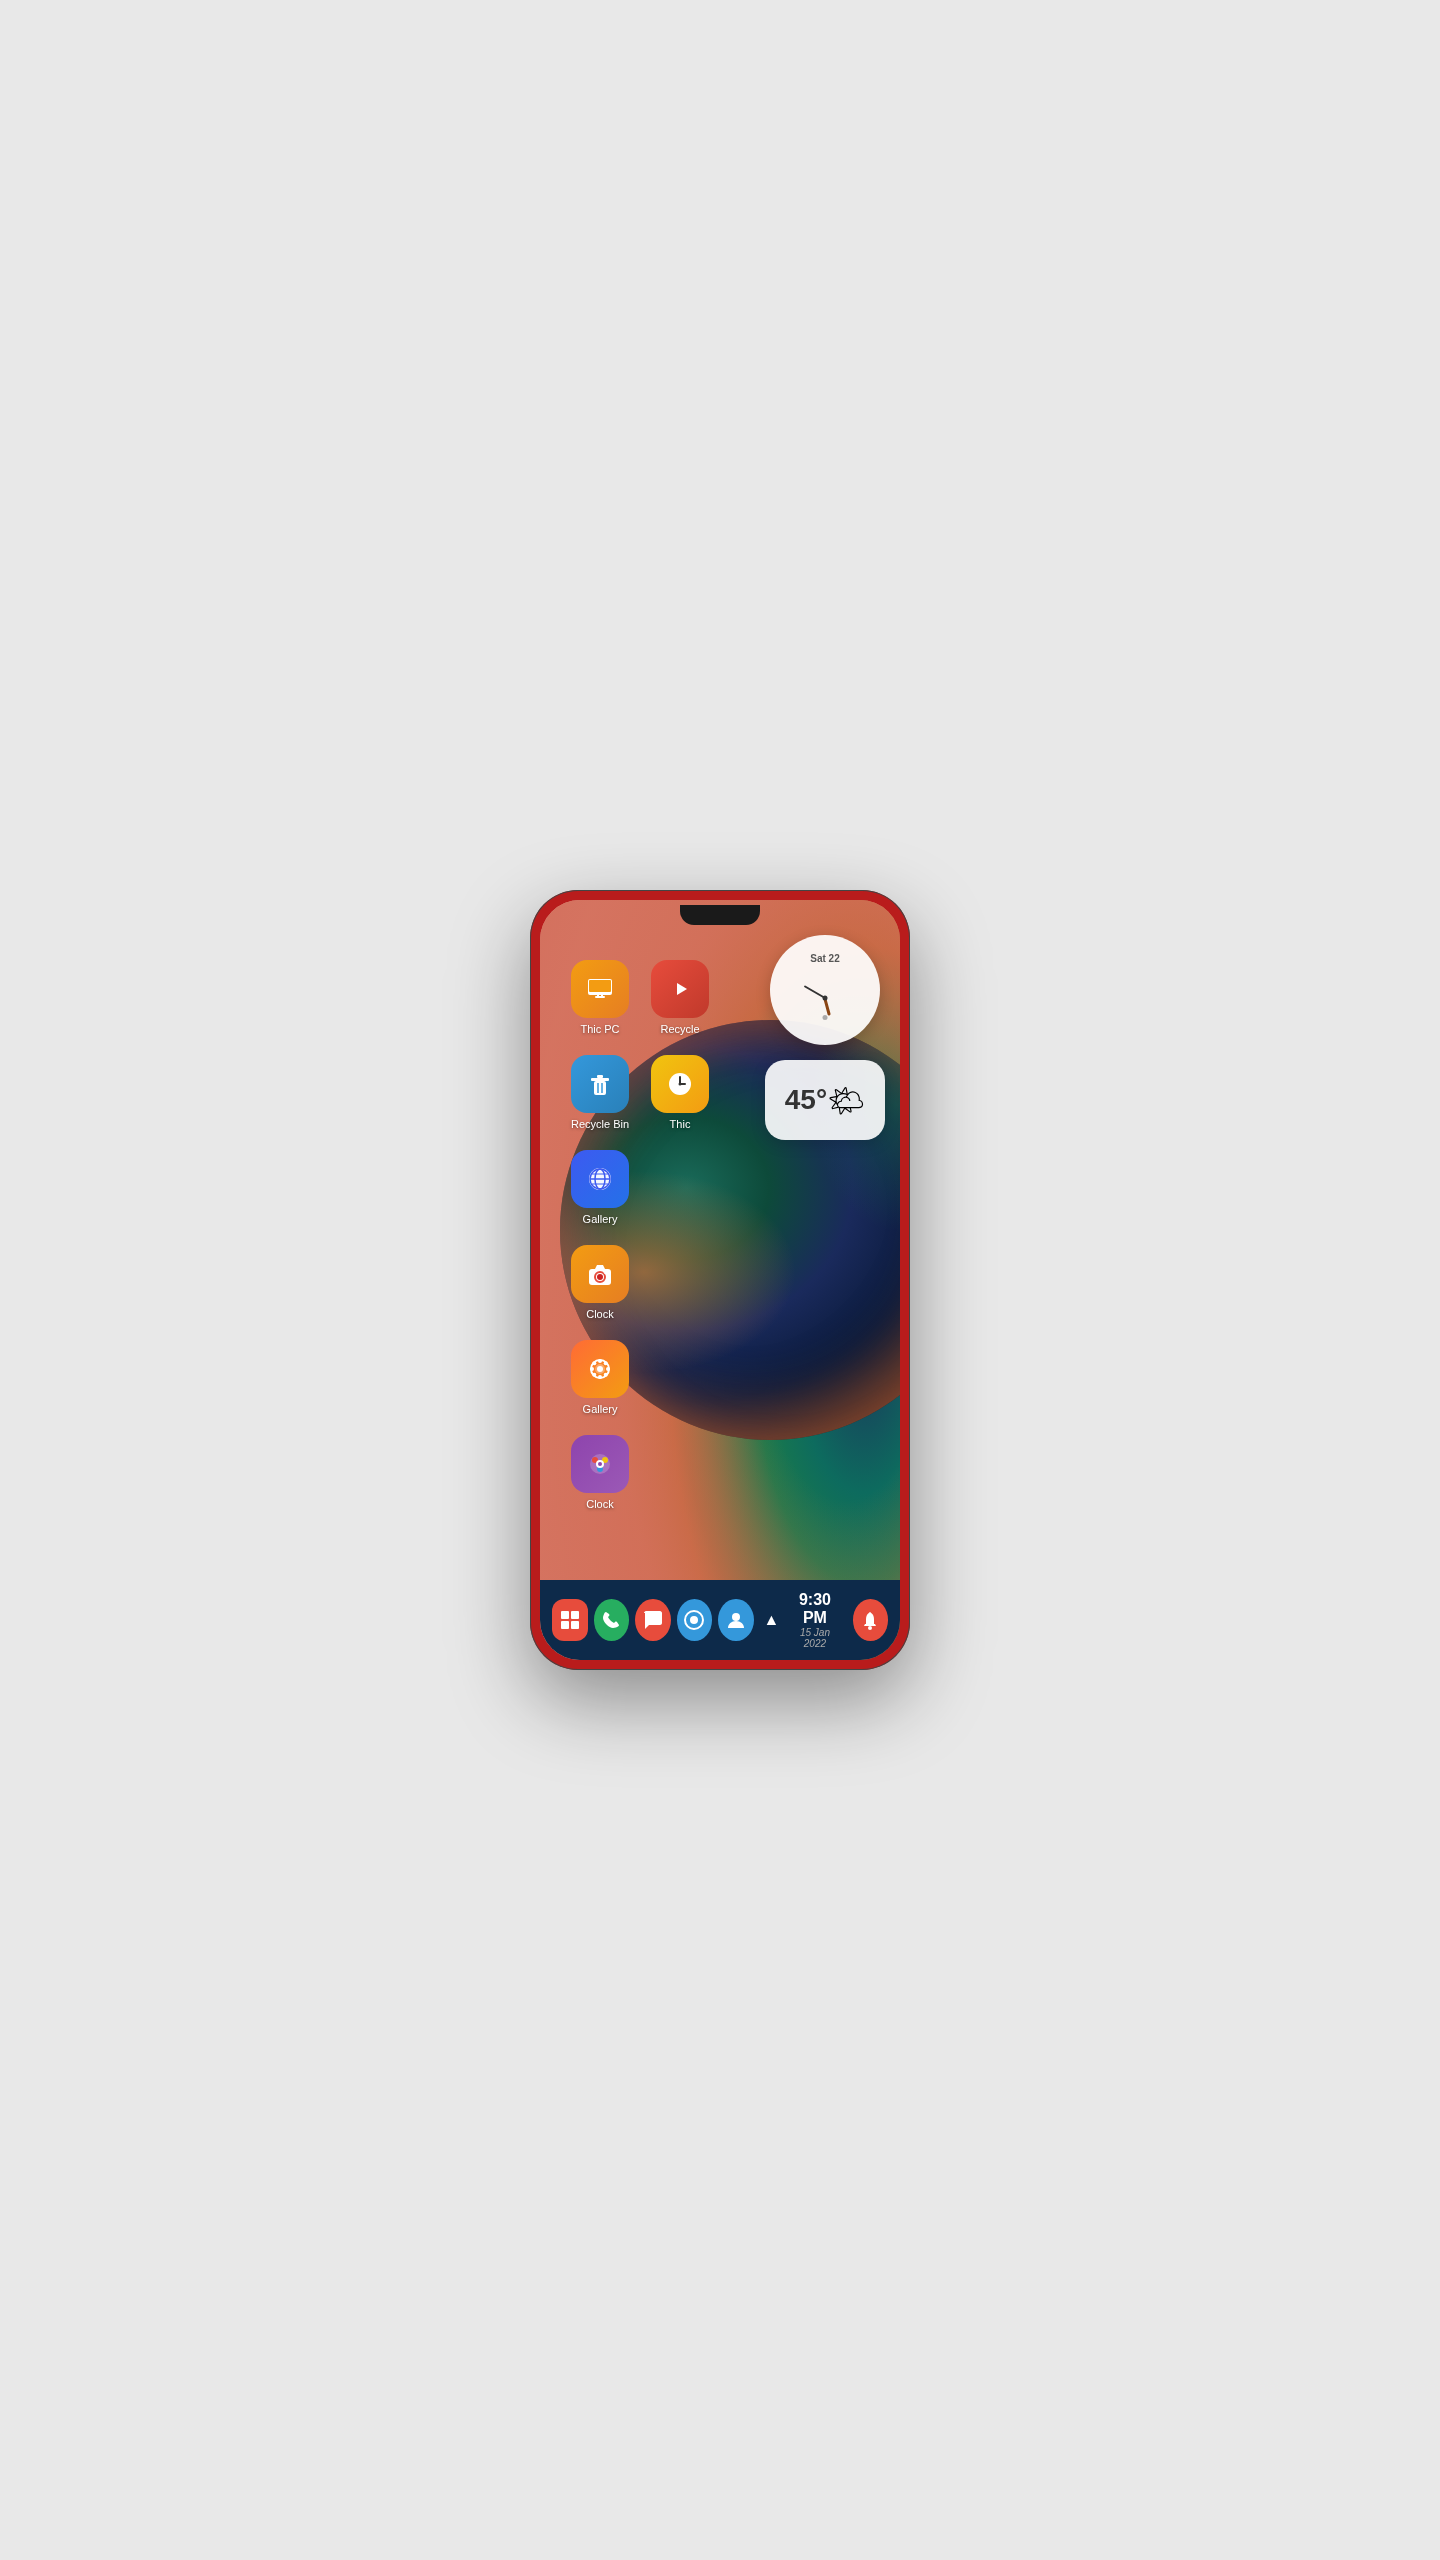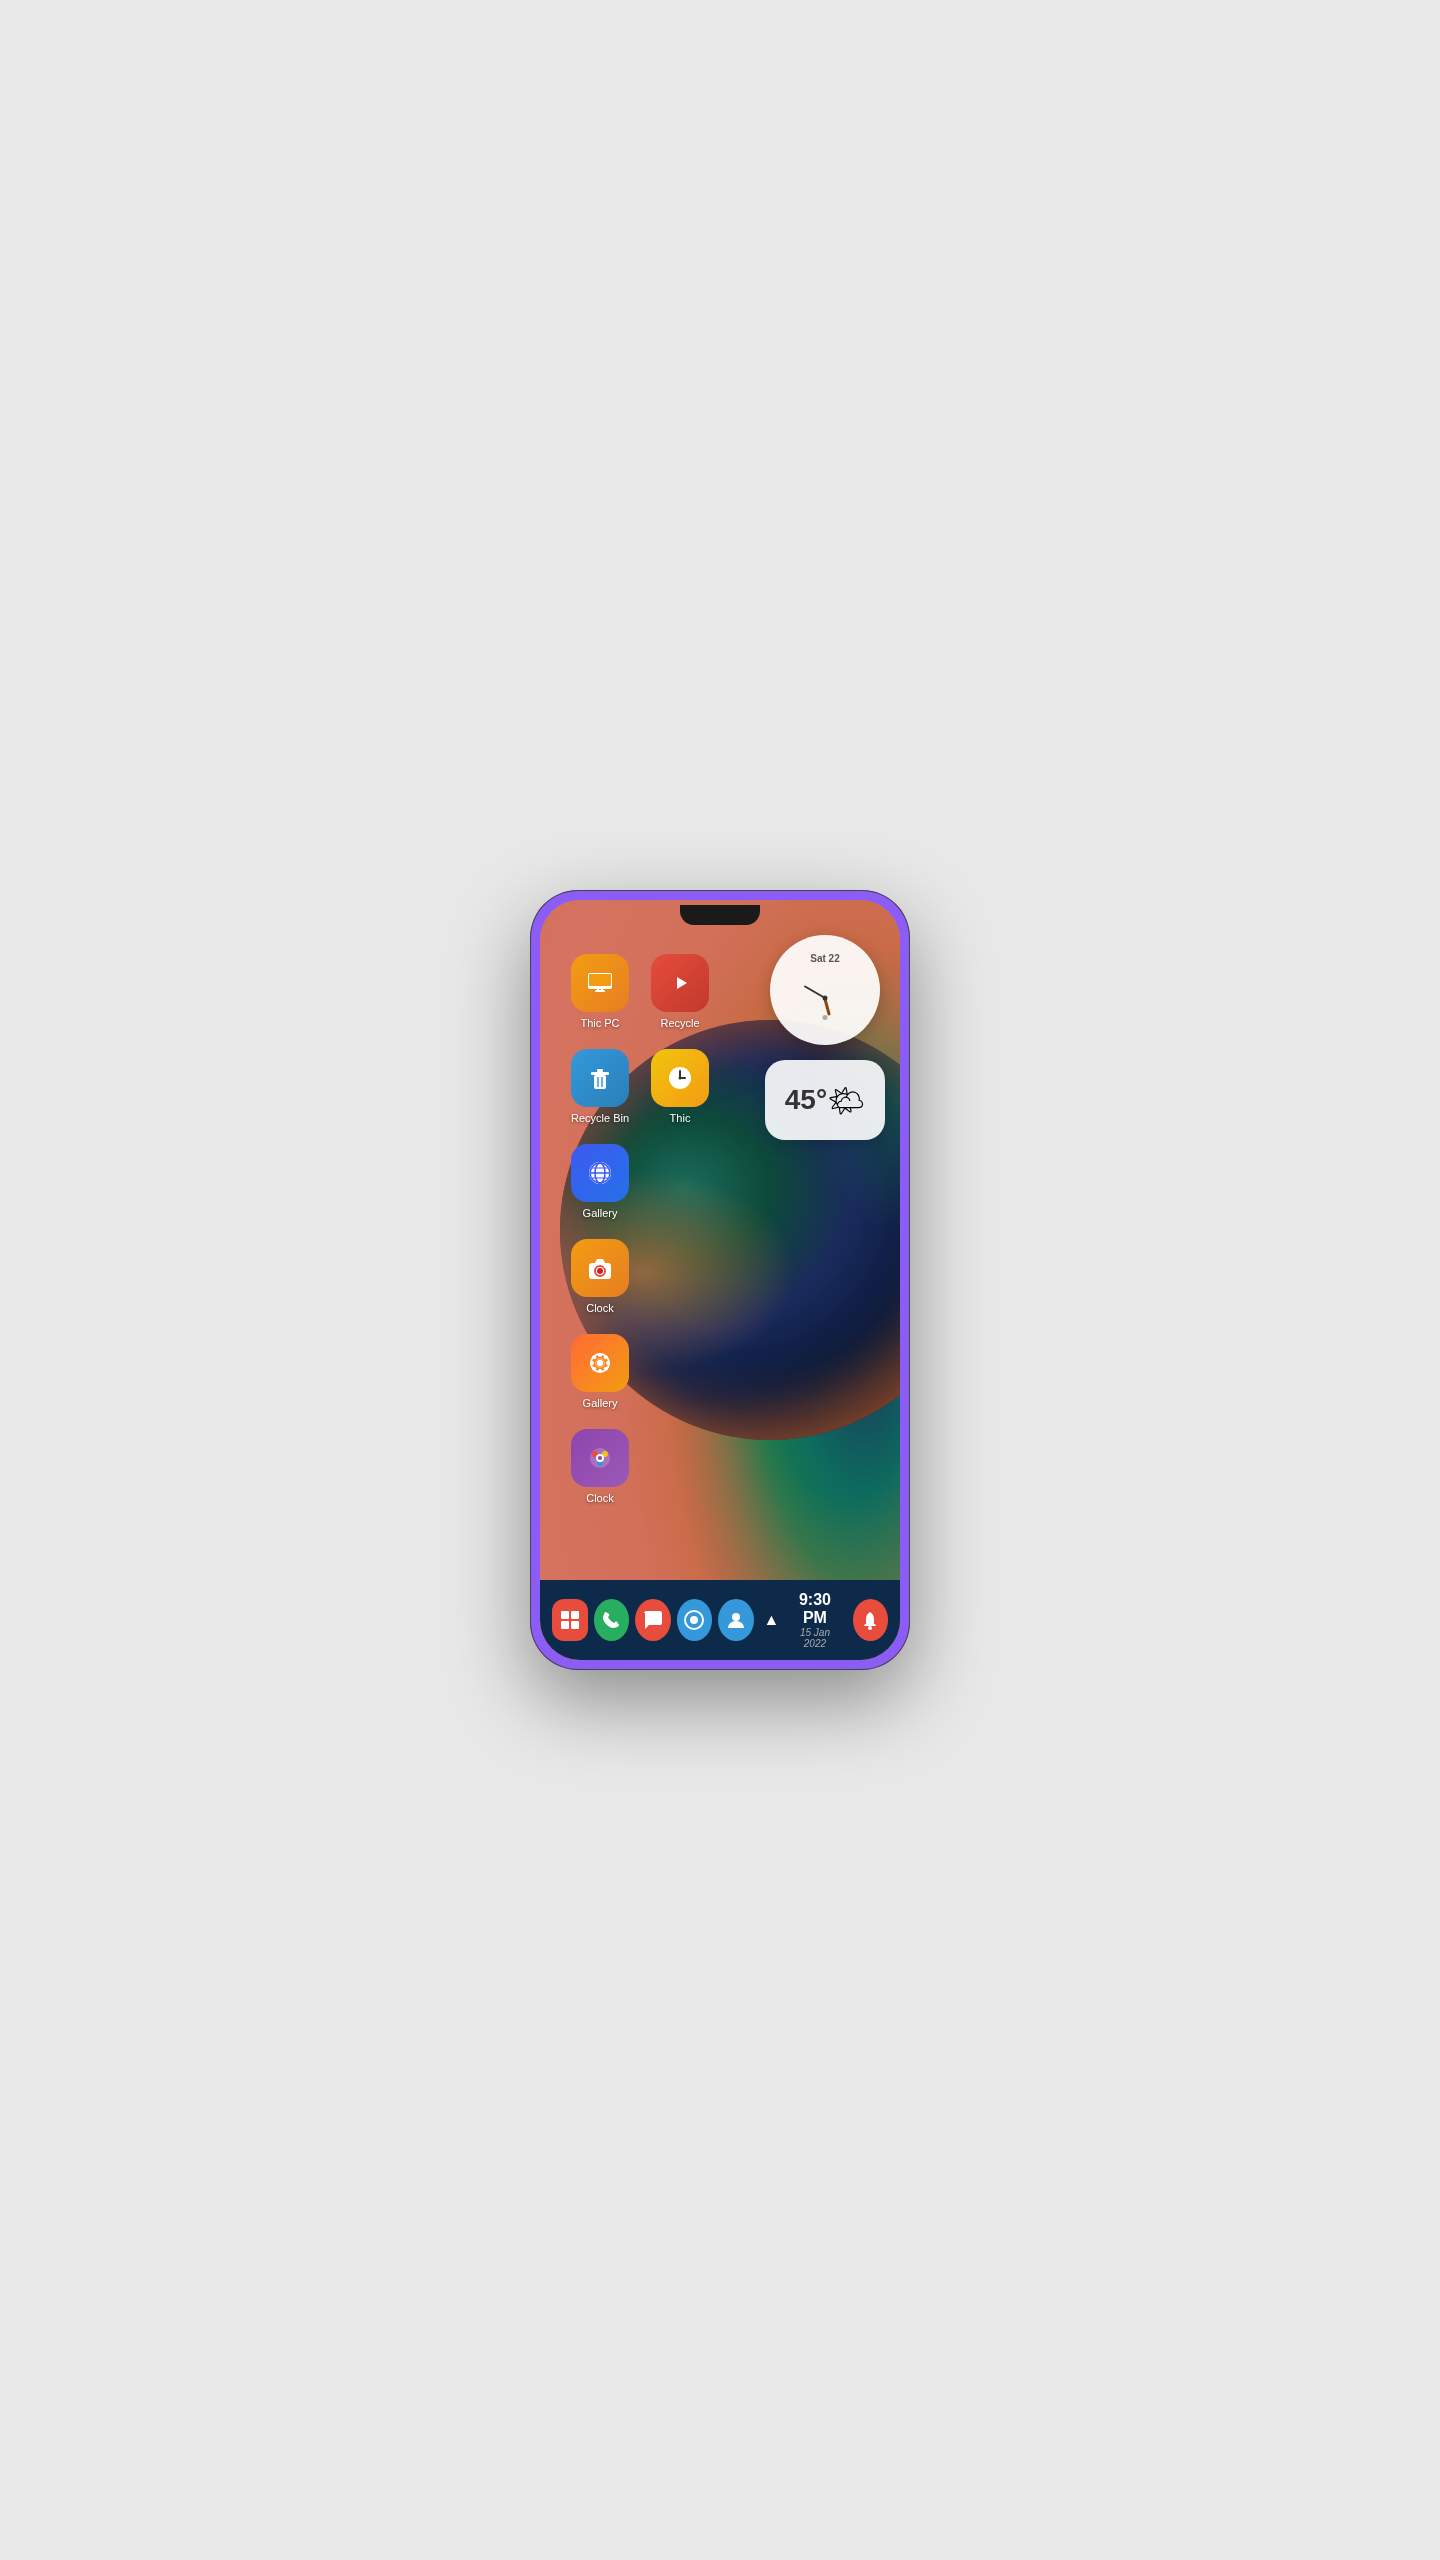--- a/index.html
+++ b/index.html
@@ -7,21 +7,21 @@
       background: #e8e8e8;
       display: flex;
       justify-content: center;
       align-items: center;
       min-height: 100vh;
       font-family: 'Segoe UI', Arial, sans-serif;
     }
     .phone-outer {
       width: 380px;
       height: 780px;
-      background: #8b5cf6;
+      background: #b91c1c;
       border-radius: 48px;
       padding: 10px;
       box-shadow: 0 30px 80px rgba(0,0,0,0.4), inset 0 0 0 1px #444;
       position: relative;
     }
     .phone-inner {
       width: 100%;
       height: 100%;
       border-radius: 40px;
       overflow: hidden;
@@ -91,21 +91,21 @@
       z-index: 5;
       display: grid;
       grid-template-columns: 80px 80px;
       grid-template-rows: repeat(6, 95px);
       gap: 0;
     }
     .app-icon {
       display: flex;
       flex-direction: column;
       align-items: center;
-      justify-content: center;
+      justify-content: flex-end;
       padding-top: 8px;
       cursor: pointer;
     }
     .icon-circle {
       width: 58px;
       height: 58px;
       border-radius: 16px;
       display: flex;
       align-items: center;
       justify-content: center;

